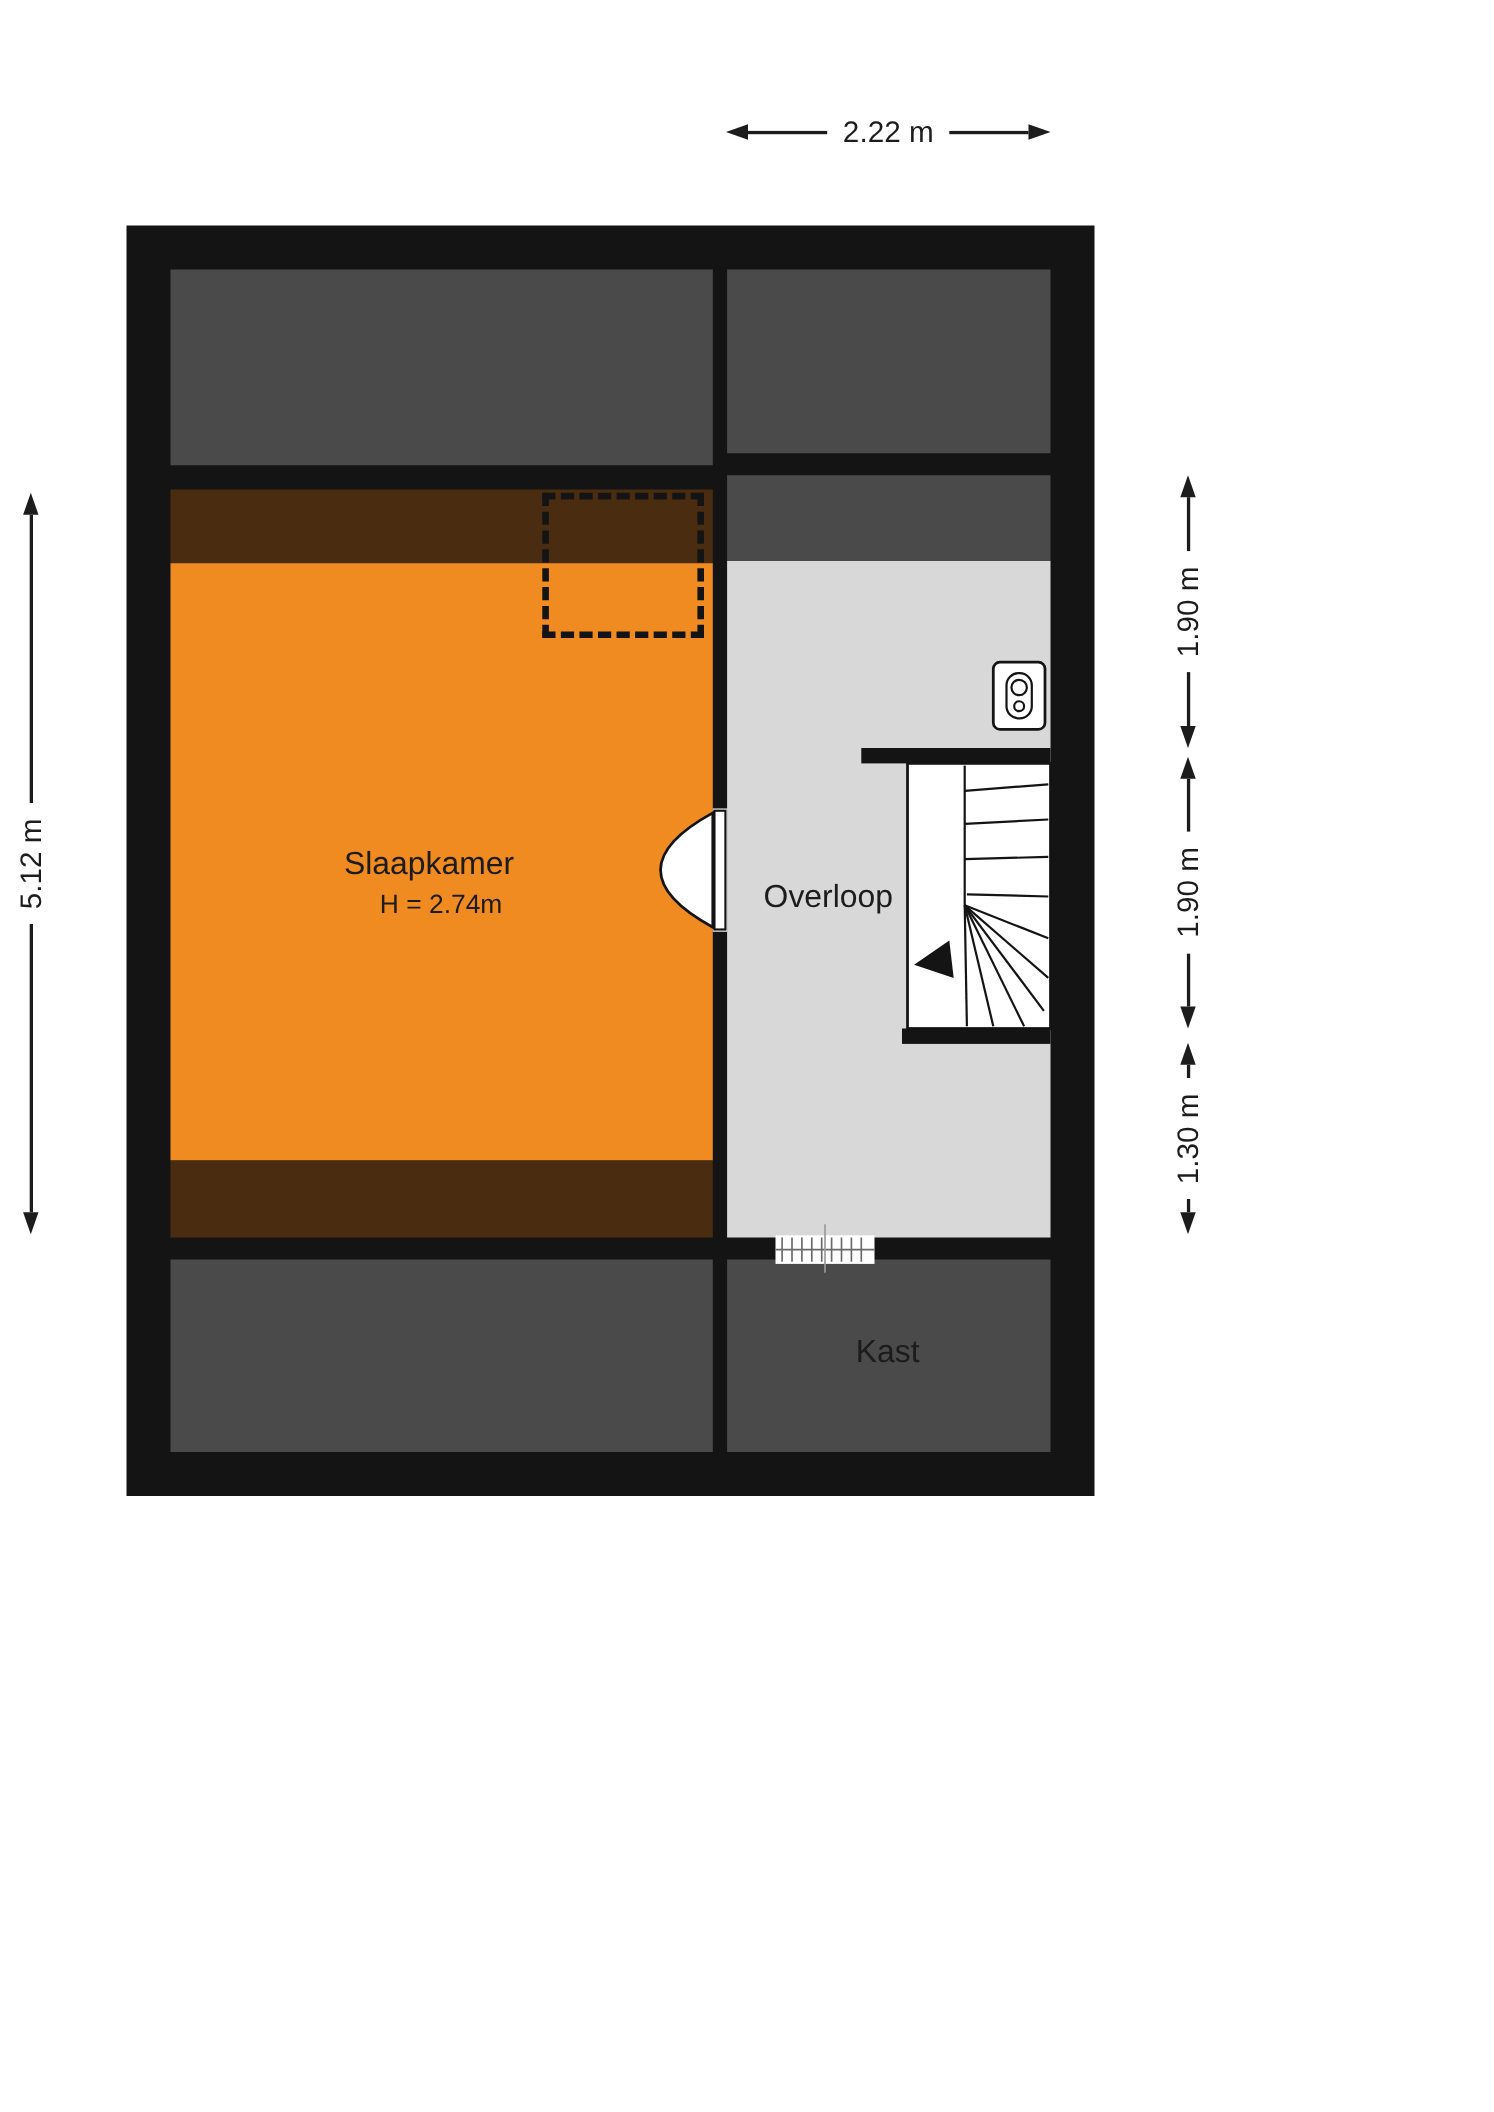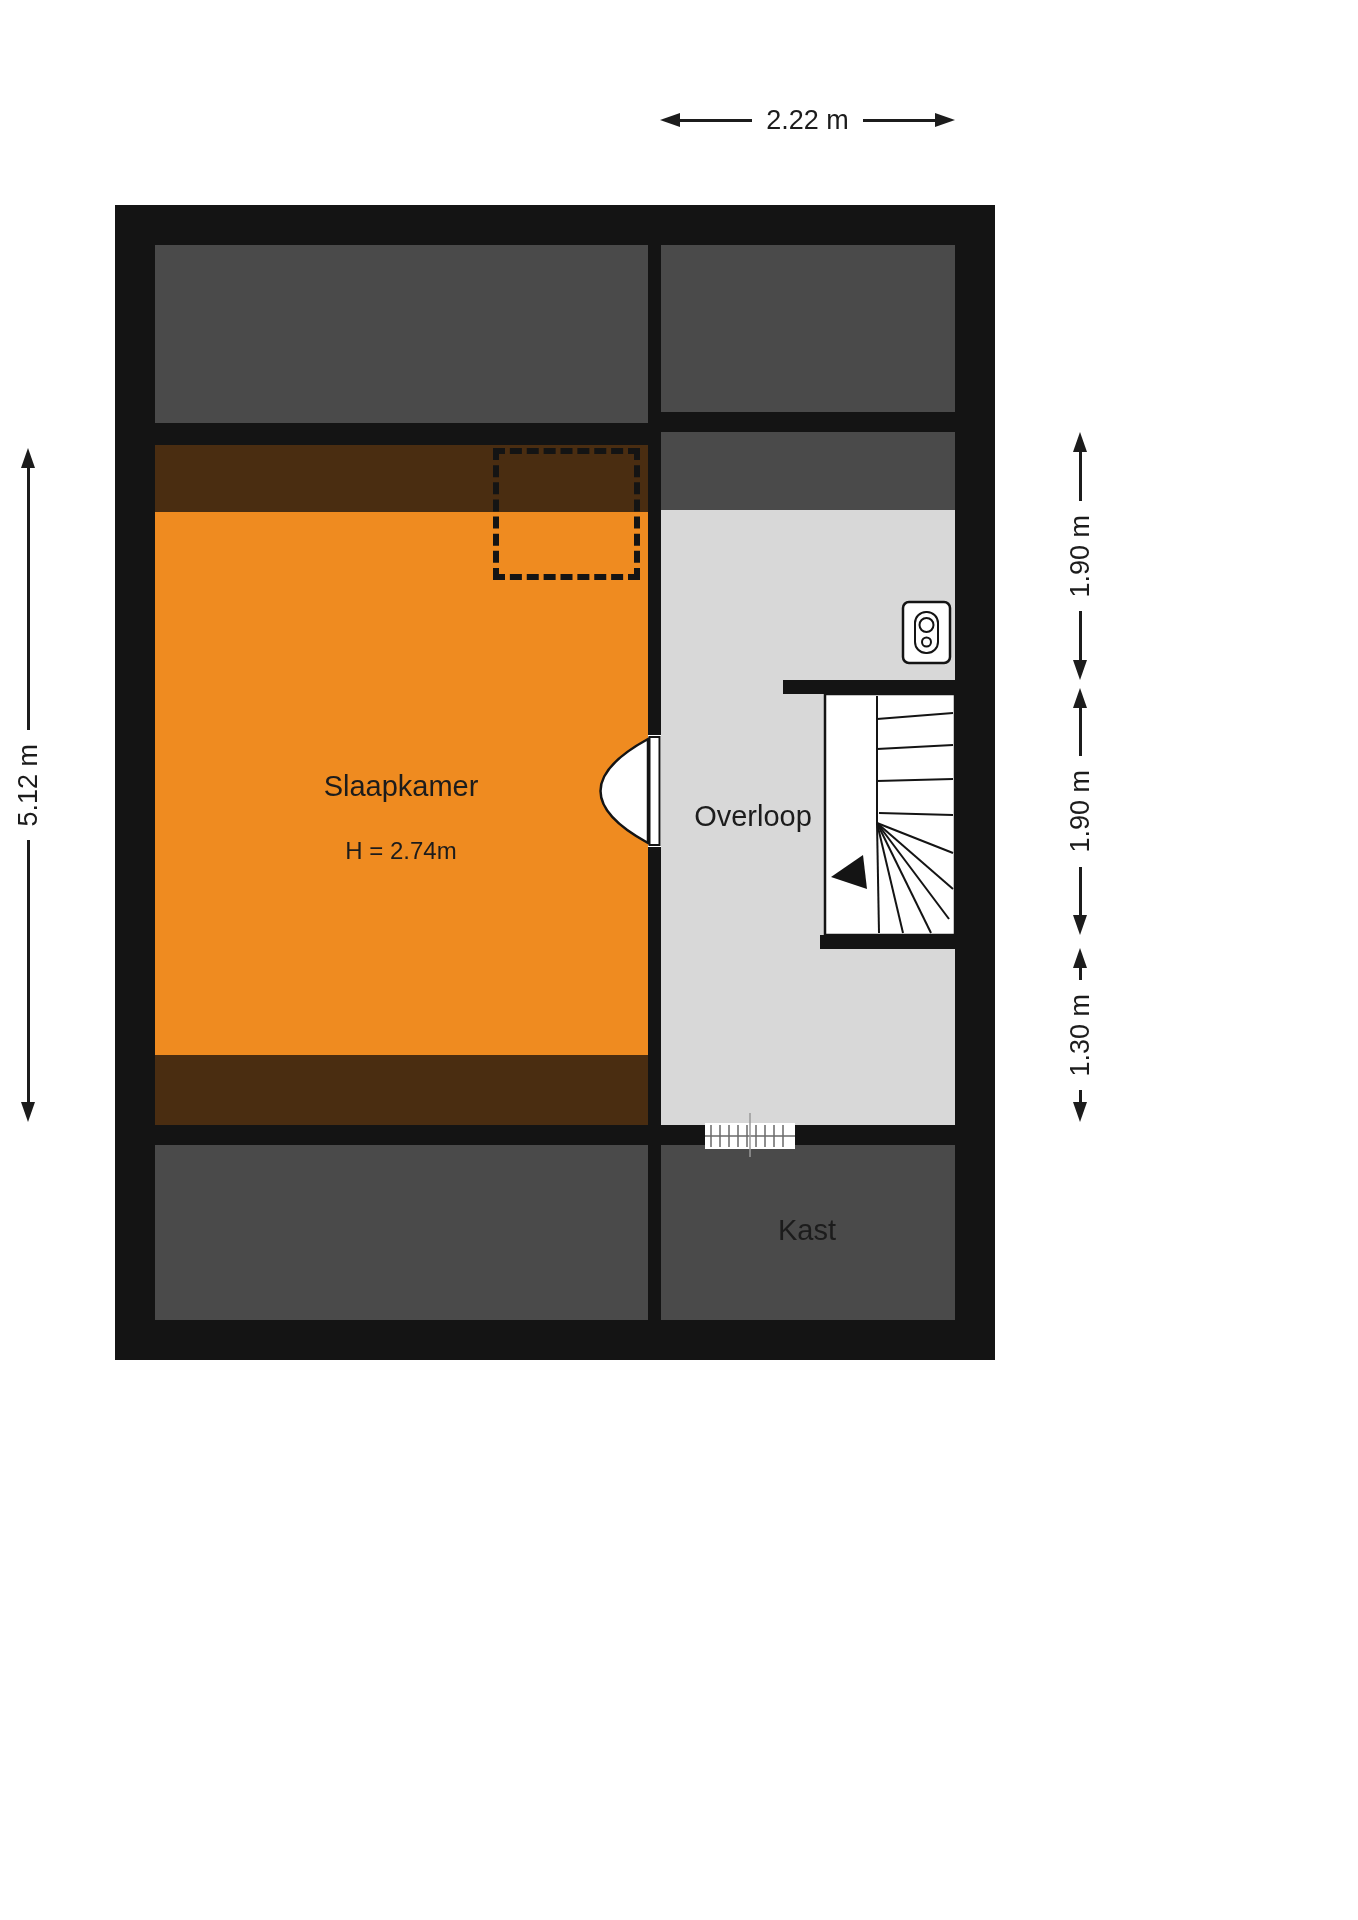--- a/index.html
+++ b/index.html
@@ -138,19 +138,19 @@
       </g>
 
       <g stroke="#6a6a6a" stroke-width="1.5">
         <rect x="590" y="918" width="90" height="26" fill="#ffffff" stroke="none"></rect>
         <path d="M596 920 V942 M605 920 V942 M614 920 V942 M623 920 V942 M632 920 V942 M641 920 V942 M650 920 V942 M659 920 V942 M668 920 V942"></path>
         <line x1="590" y1="931" x2="680" y2="931"></line>
         <line x1="635" y1="908" x2="635" y2="952" stroke="#9a9a9a"></line>
       </g>
     </svg>
 
-    <div class="room-label" style="left:286px;top:581px;">Slaapkamer</div>
-    <div class="room-label sub-label" style="left:286px;top:618px;margin-top:28px;">H = 2.74m</div>
+    <div class="room-label" style="left:275px;top:581px;">Slaapkamer</div>
+    <div class="room-label sub-label" style="left:286px;top:618px;">H = 2.74m</div>
     <div class="room-label" style="left:638px;top:582px;margin-top:29px;">Overloop</div>
     <div class="room-label" style="left:692px;top:1025px;">Kast</div>
   </div>
 
 </div>
 
 </body></html>

